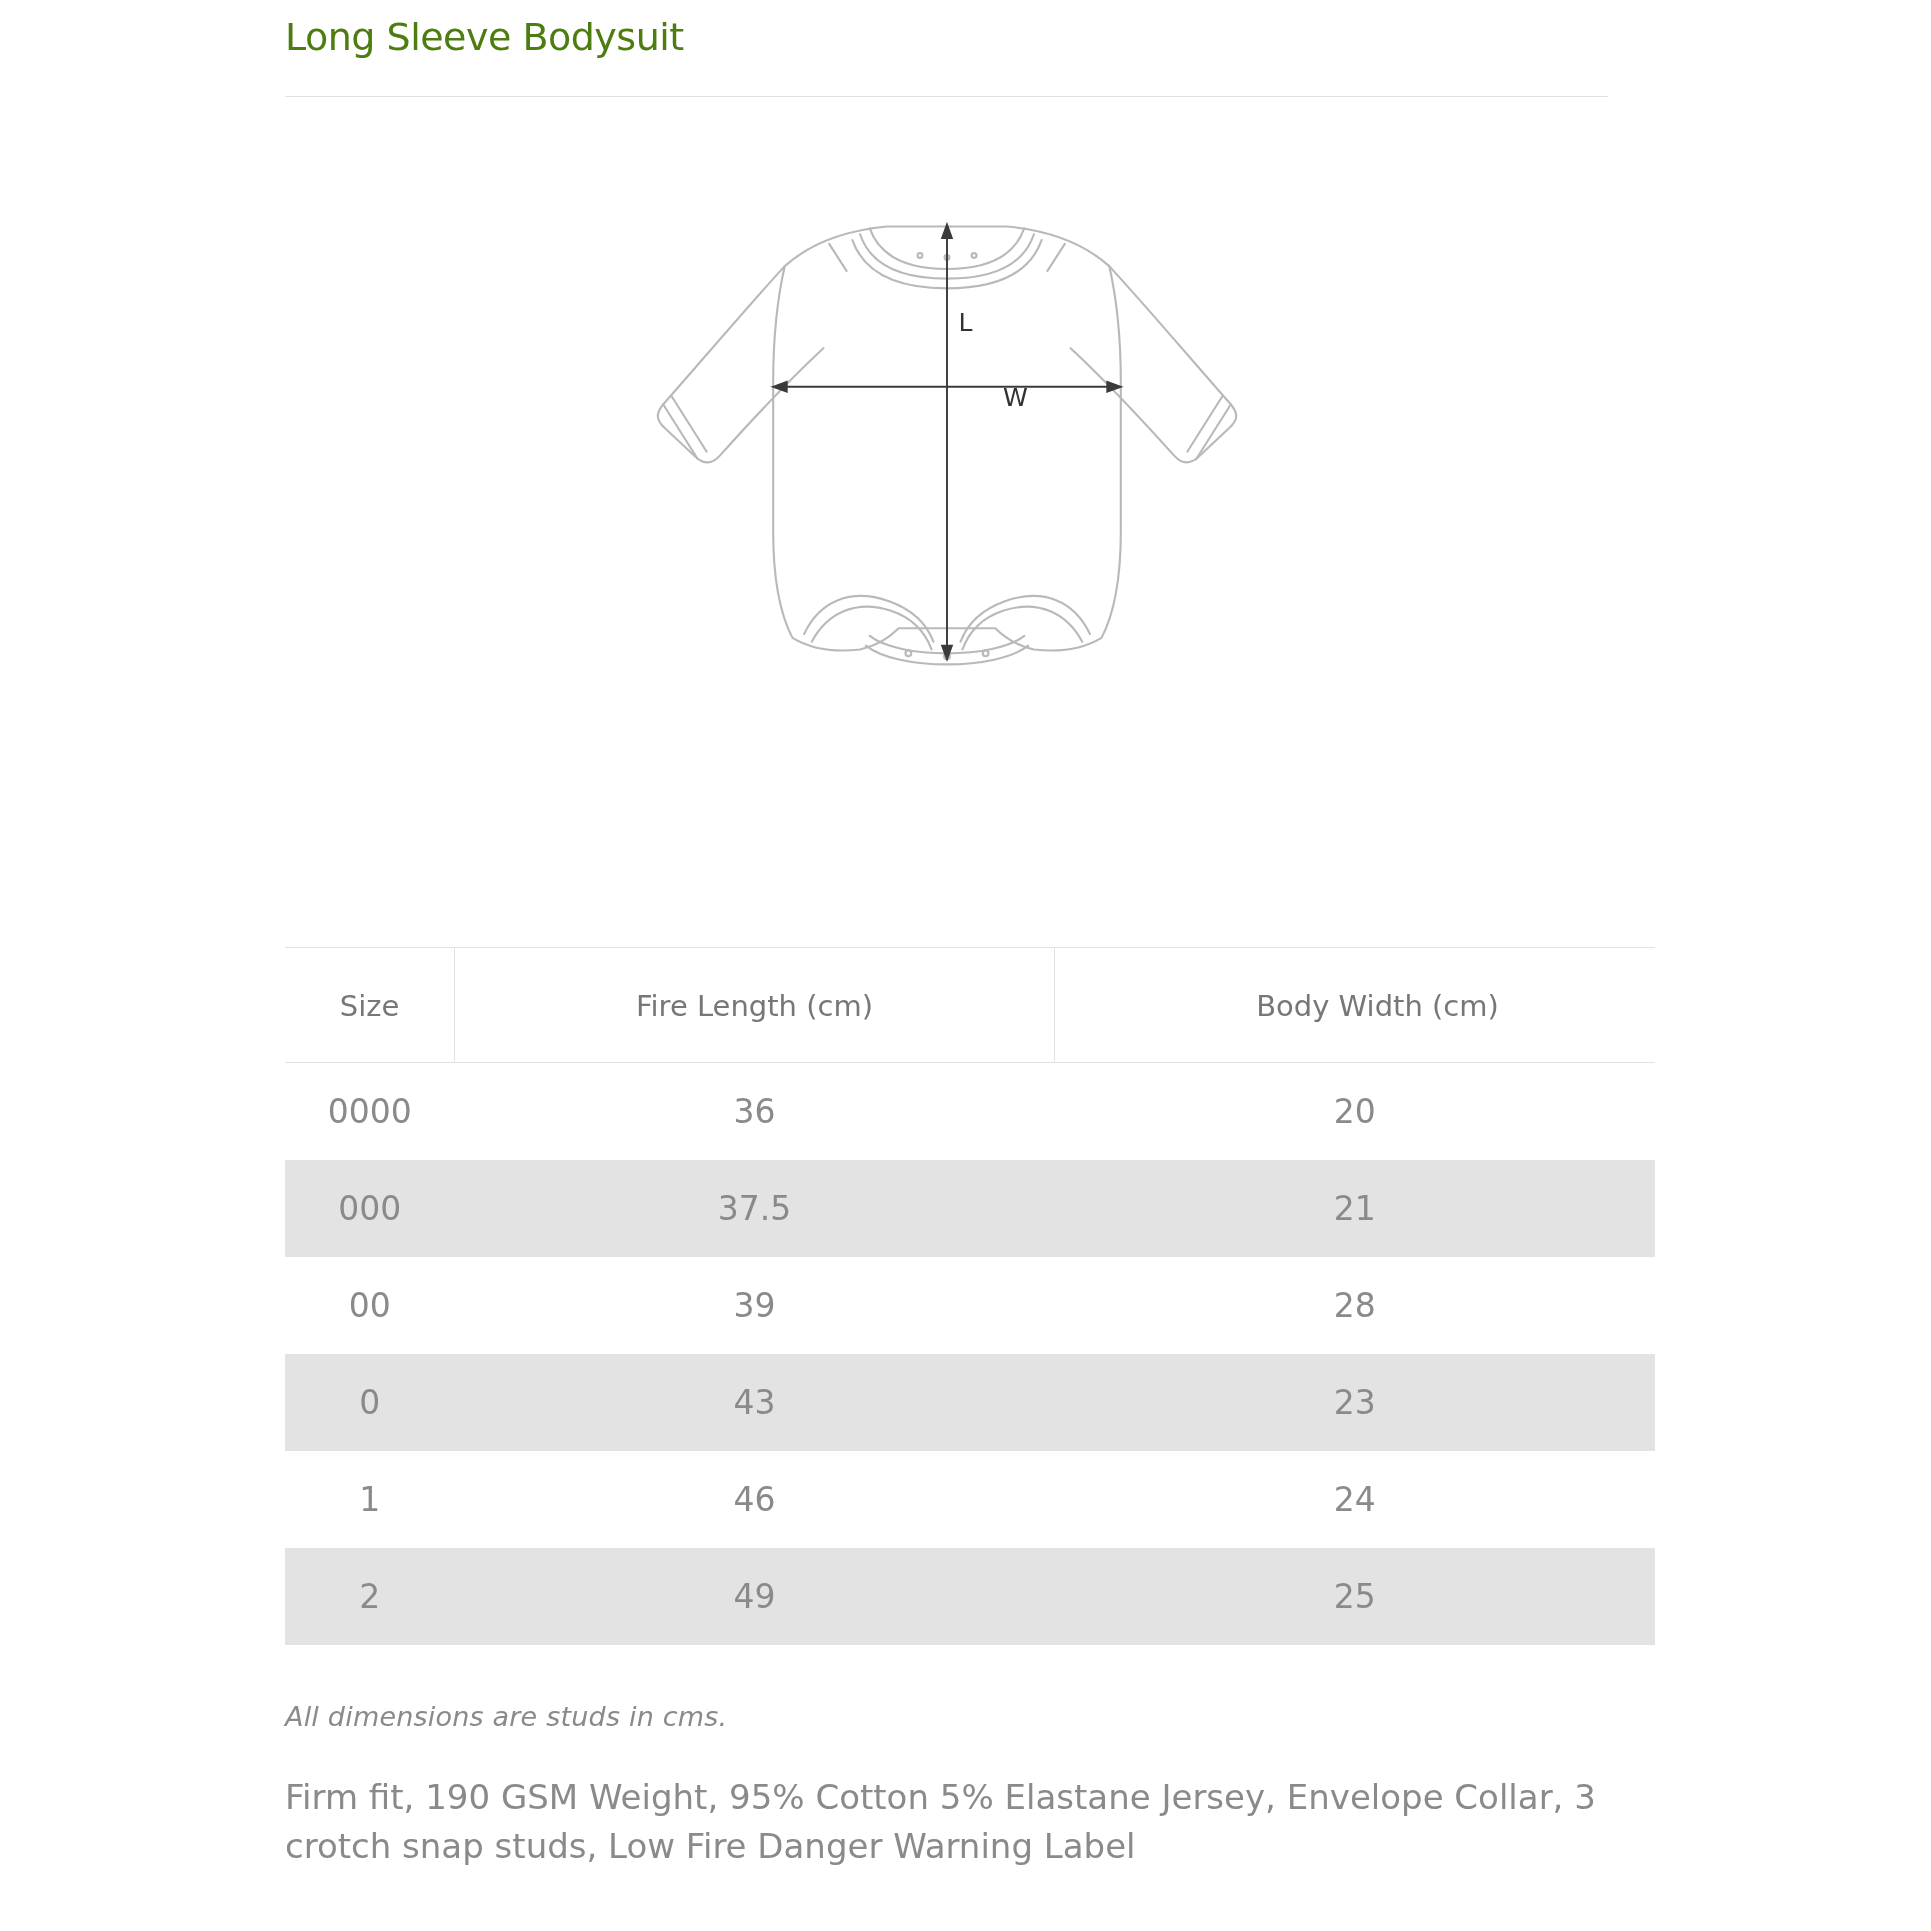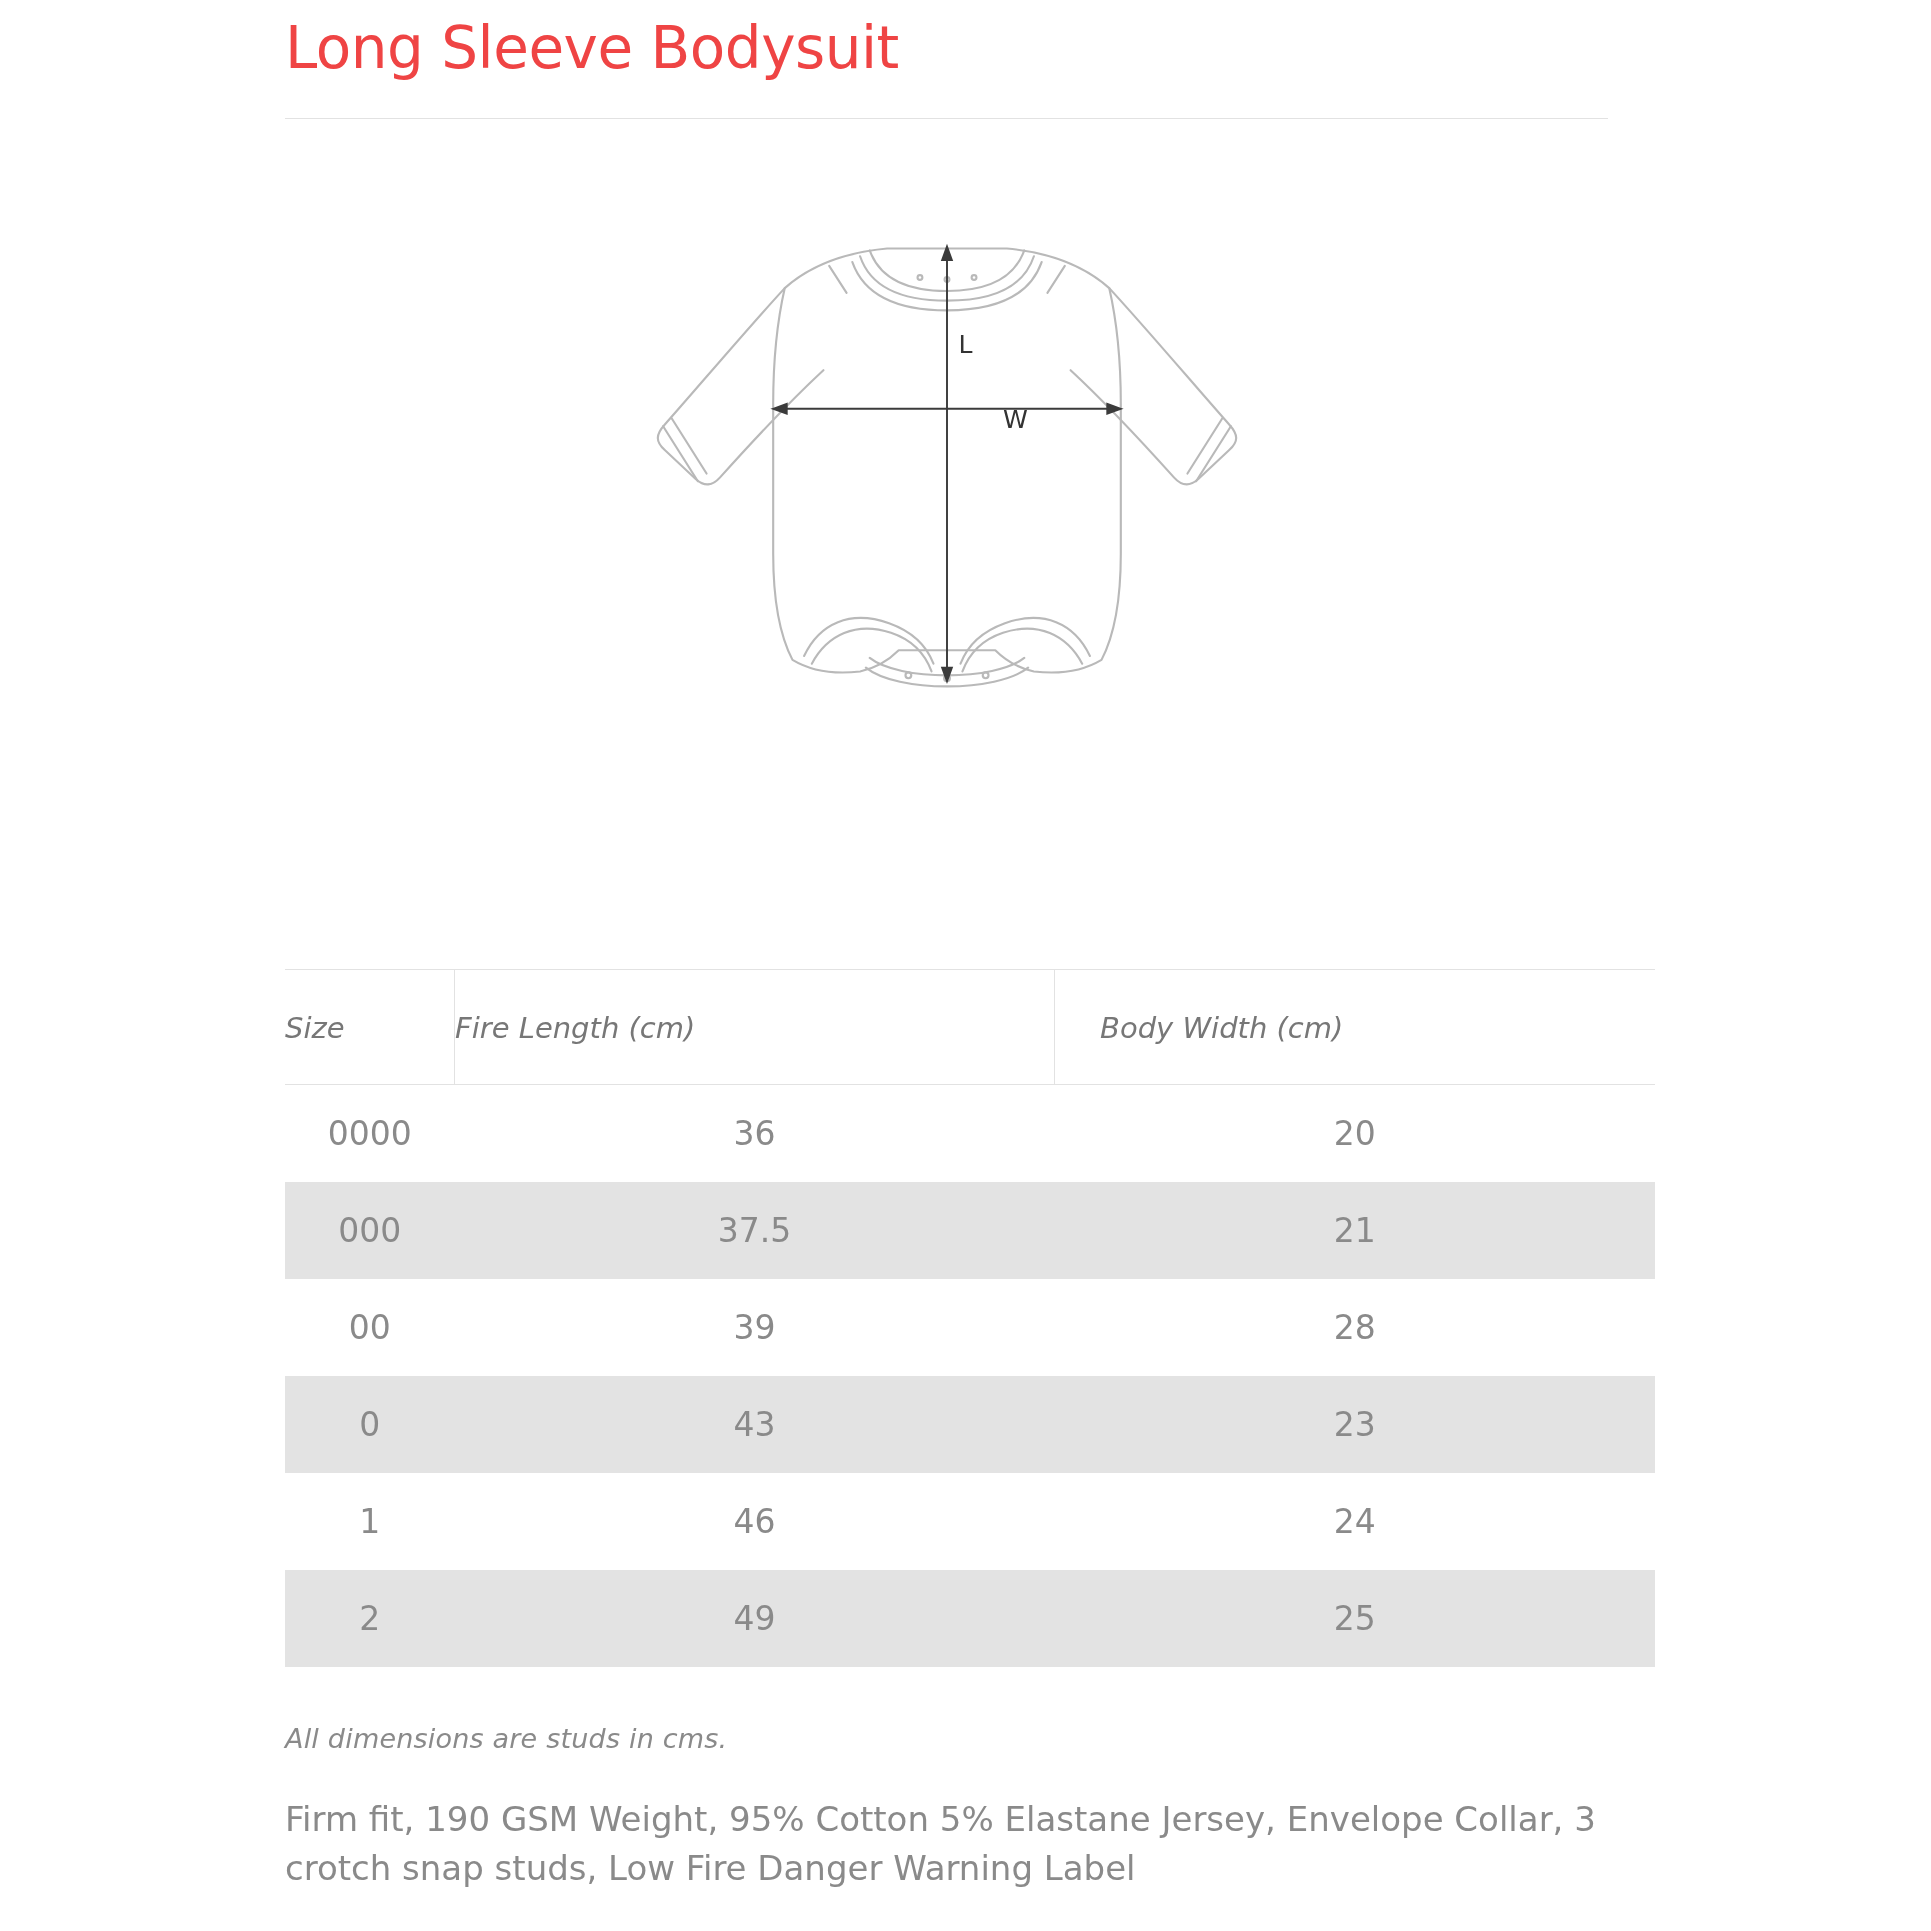--- a/index.html
+++ b/index.html
@@ -20,23 +20,23 @@
     height: 1931px;
     box-sizing: border-box;
   }
   .content {
     position: absolute;
     left: 285px;
     top: 0;
     width: 1323px;
   }
   .title {
-    font-size: 58px;
+    font-size: 38px;
     font-weight: 400;
-    color: #ef4444;
+    color: #4d7c0f;
     letter-spacing: -0.5px;
     margin: 0;
     padding: 17.4px 0 37px 0;
     line-height: 1.1;
     font-family: "DejaVu Sans", sans-serif;
   }
   .title-rule {
     height: 1px;
     background: #e2e2e2;
     width: 1323px;
@@ -56,24 +56,23 @@
     border-collapse: collapse;
     width: 1323px;
     margin-top: 0px;
     table-layout: fixed;
   }
   table.size-table thead th {
     font-weight: 400;
     font-size: 29px;
     color: #777777;
     padding: 41px 0 39px 0;
-    text-align: left;
+    text-align: center;
     border-top: 1px solid #e2e2e2;
     border-bottom: 1px solid #e2e2e2;
-    font-style: italic;
   }
   table.size-table thead th.col-size {
     width: 169px;
     border-right: 1px solid #e2e2e2;
   }
   table.size-table thead th.col-len {
     width: 599px;
     border-right: 1px solid #e2e2e2;
   }
   table.size-table thead th.col-wid {

